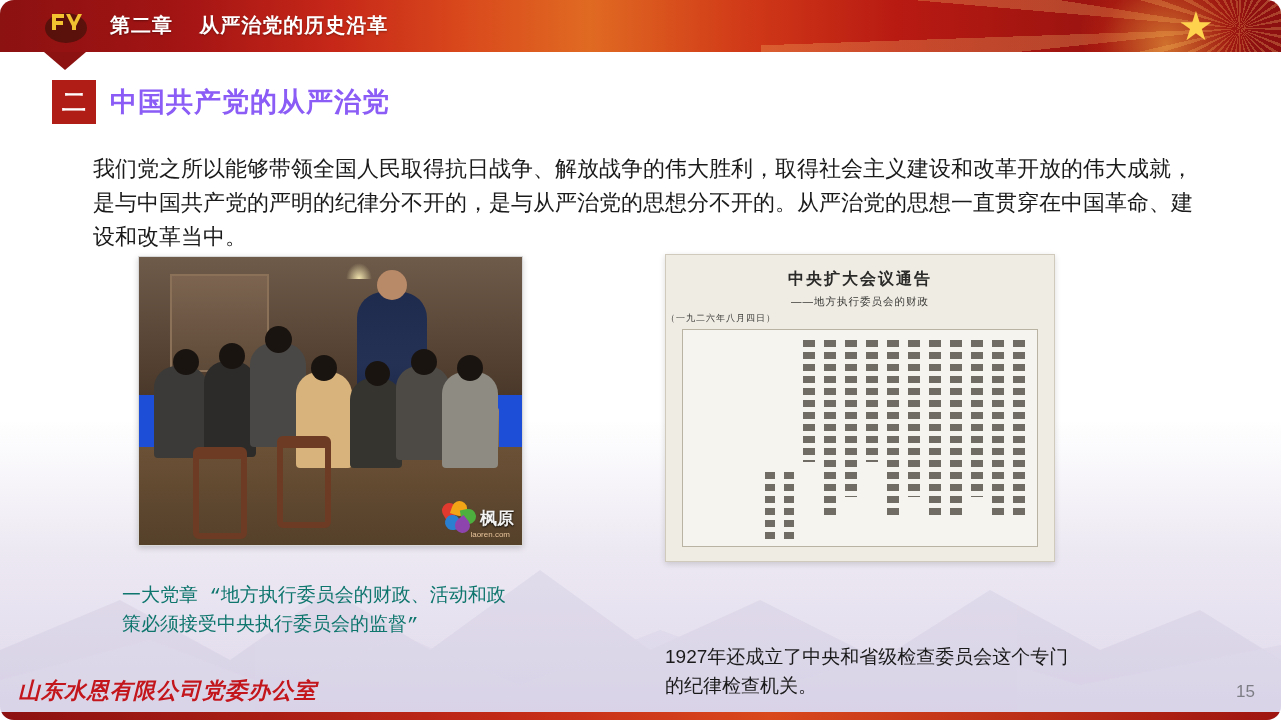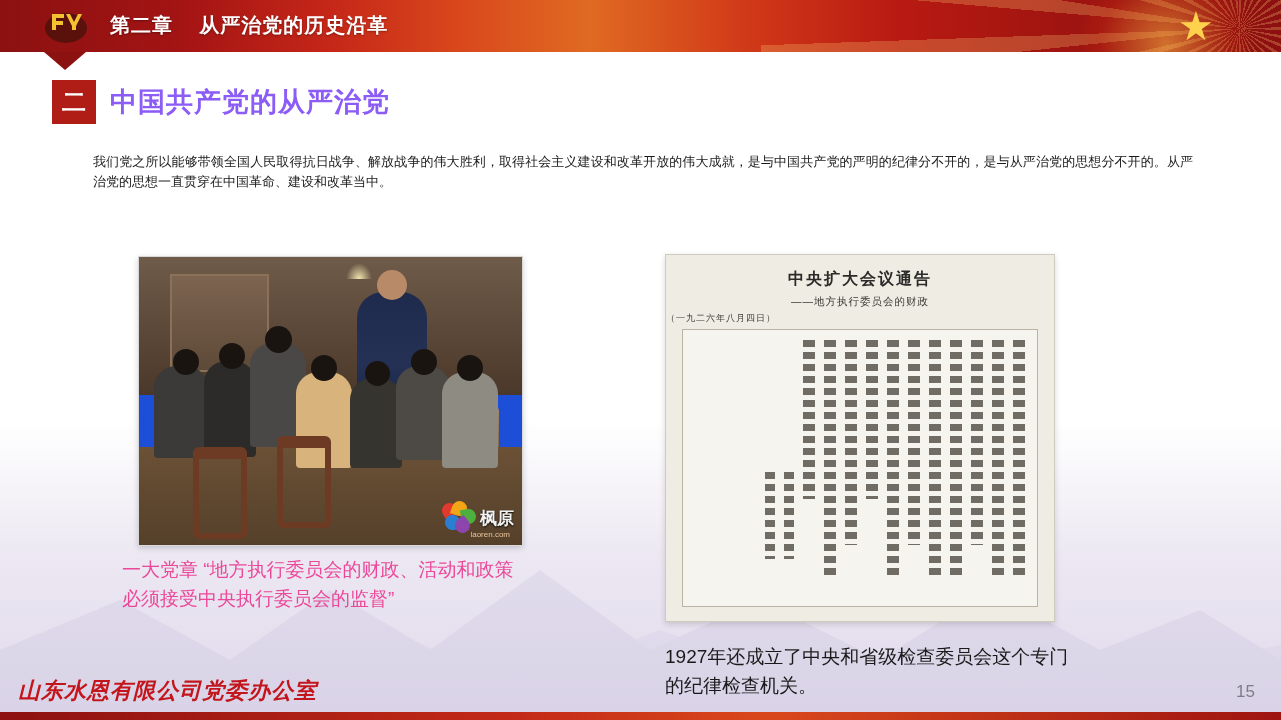--- a/index.html
+++ b/index.html
@@ -6,20 +6,21 @@
   html, body {
     width: 1281px; height: 720px;
     font-family: "Liberation Sans", sans-serif;
     overflow: hidden;
   }
   .slide {
     position: relative;
     width: 1281px; height: 720px;
     background: #ffffff;
     overflow: hidden;
+    border-radius: 14px;
   }
 
   
   .bg-wash {
     position: absolute; left: 0; right: 0; bottom: 0; height: 300px;
     background: linear-gradient(to bottom, rgba(255,255,255,0) 0%, rgba(233,228,240,0.85) 45%, rgba(221,214,234,0.95) 100%);
     z-index: 0;
   }
   .bg-mount {
     position: absolute; bottom: 0; left: 0; width: 100%; height: 190px;
@@ -84,21 +85,21 @@
   }
   .section-title {
     color: #8b5cf6; font-size: 27px; font-weight: bold;
     letter-spacing: 1px;
   }
 
   
   .body-text {
     position: absolute; left: 93px; top: 152px; width: 1100px;
     z-index: 5;
-    font-size: 13px; line-height: 1.55; color: #1a1a1a;
+    font-size: 22px; line-height: 1.55; color: #1a1a1a;
     text-align: justify;
   }
 
   
   .photo-a {
     position: absolute; left: 138px; top: 256px; width: 385px; height: 290px;
     z-index: 5;
     border: 1px solid #d8d8d8;
     background: #1d4ed8;
     overflow: hidden;
@@ -161,21 +162,21 @@
   .logo-badge .txt {
     color: #f2f2f2; font-size: 17px; font-weight: bold;
     text-shadow: 0 1px 2px #000;
   }
   .logo-badge .sub {
     position: absolute; right: 4px; bottom: -4px;
     color: #e8c49a; font-size: 8px;
   }
 
   .photo-b {
-    position: absolute; left: 665px; top: 254px; width: 390px; height: 368px;
+    position: absolute; left: 665px; top: 254px; width: 390px; height: 308px;
     z-index: 5;
     background: #efece4;
     border: 1px solid #cfcabc;
     box-shadow: 0 2px 6px rgba(0,0,0,.15);
     overflow: hidden;
   }
   .doc-title {
     text-align: center; color: #2a2a28; font-weight: bold;
     font-size: 16px; margin-top: 14px; letter-spacing: 2px;
   }
@@ -196,22 +197,22 @@
       #4a463e 0px, #4a463e 7px, rgba(0,0,0,0) 7px, rgba(0,0,0,0) 12px);
     opacity: .78;
   }
   .doc-col.short { height: 62%; }
   .doc-col.mid { height: 80%; }
   .doc-col.tall { height: 92%; }
   .doc-col.sig { width: 10px; height: 34%; margin-top: 40%; }
 
   
   .cap-left {
-    position: absolute; left: 122px; top: 556px; width: 400px; z-index: 5;
-    font-size: 19px; line-height: 1.5; color: #ec4899;
+    position: absolute; left: 122px; top: 582px; width: 400px; z-index: 5;
+    font-size: 19px; line-height: 1.5; color: #0f766e; font-family: Liberation Mono, monospace;
   }
   .cap-right-1 {
     position: absolute; left: 665px; top: 562px; width: 420px; z-index: 5;
     font-size: 19px; line-height: 1.5; color: #1a1a1a;
   }
   .cap-right-2 {
     position: absolute; left: 665px; top: 643px; width: 420px; z-index: 5;
     font-size: 19px; line-height: 1.5; color: #1a1a1a;
   }
 

